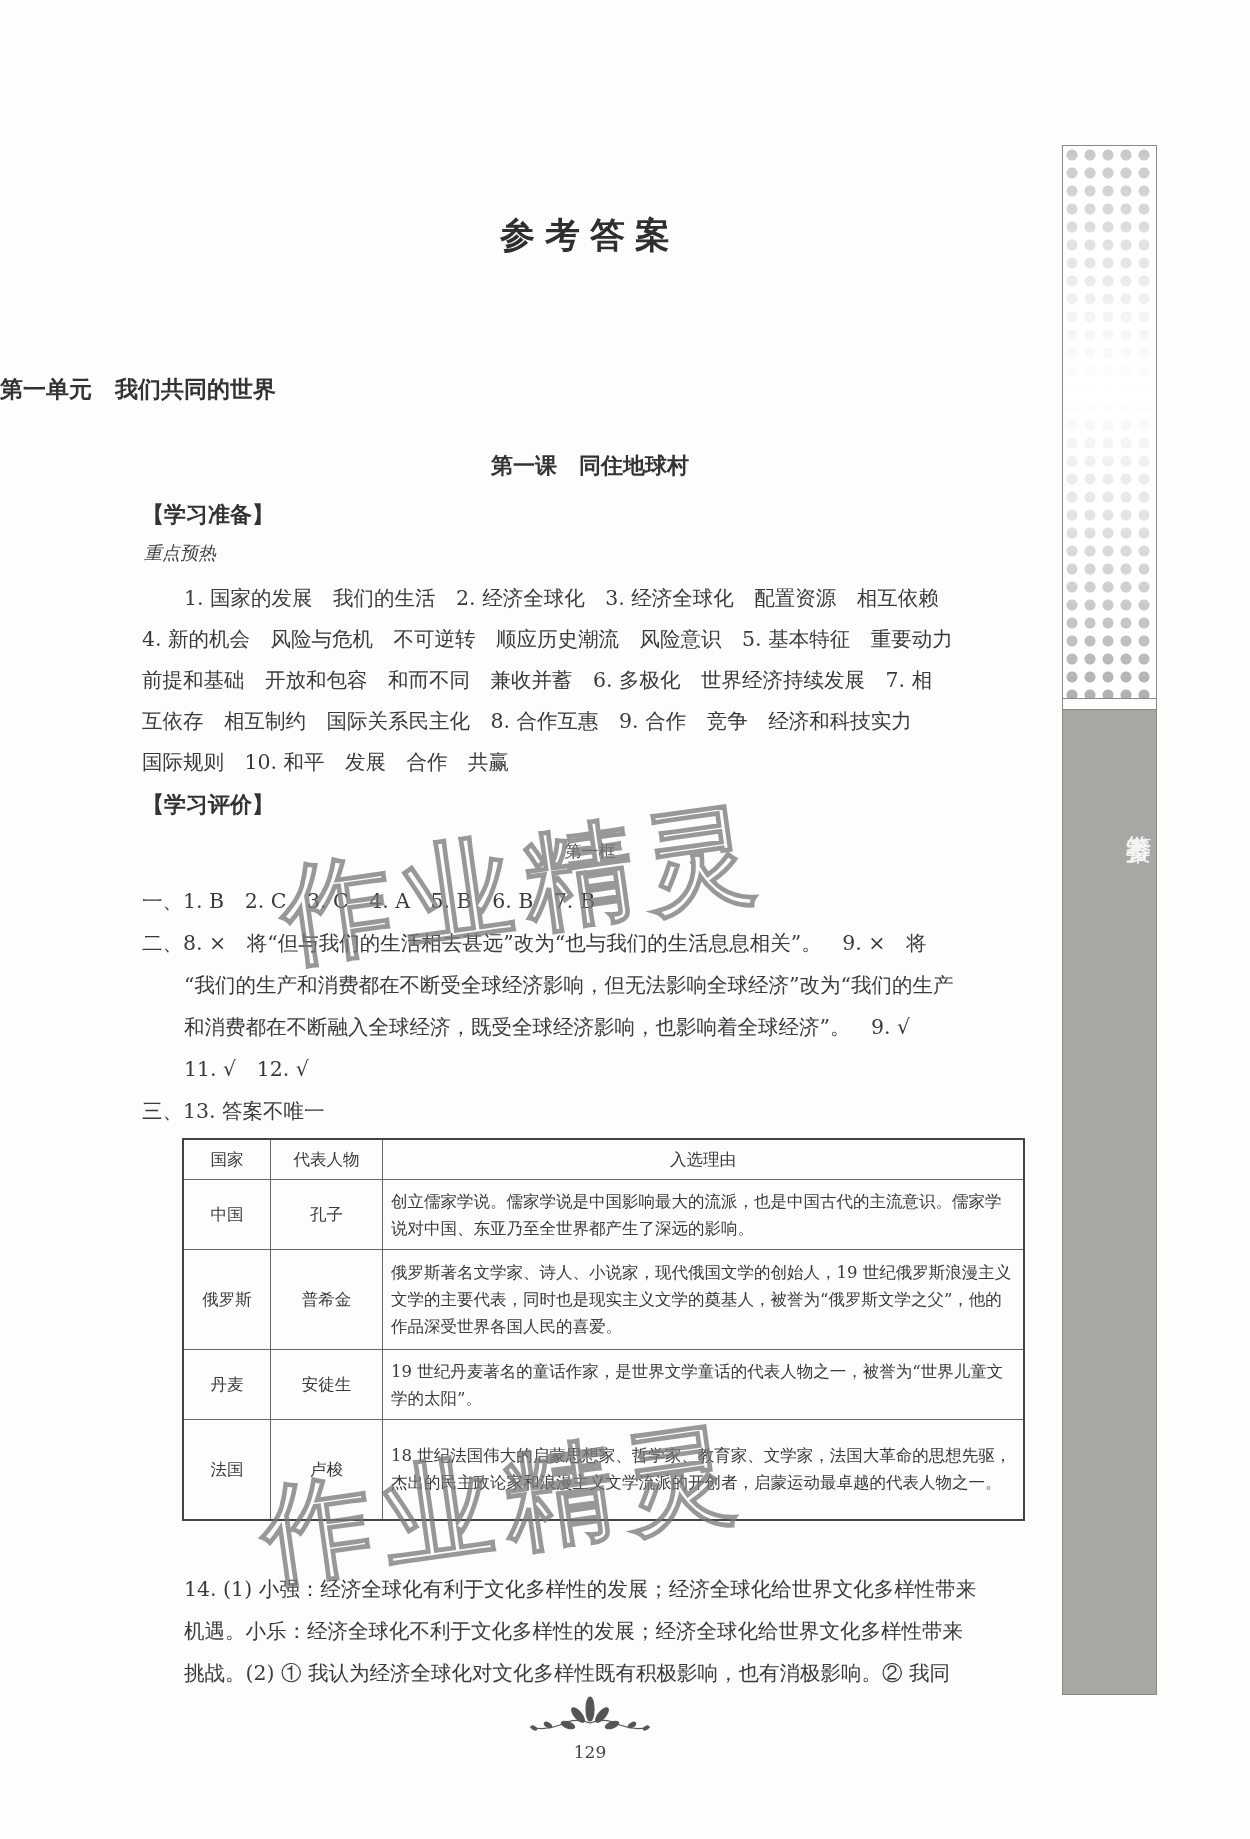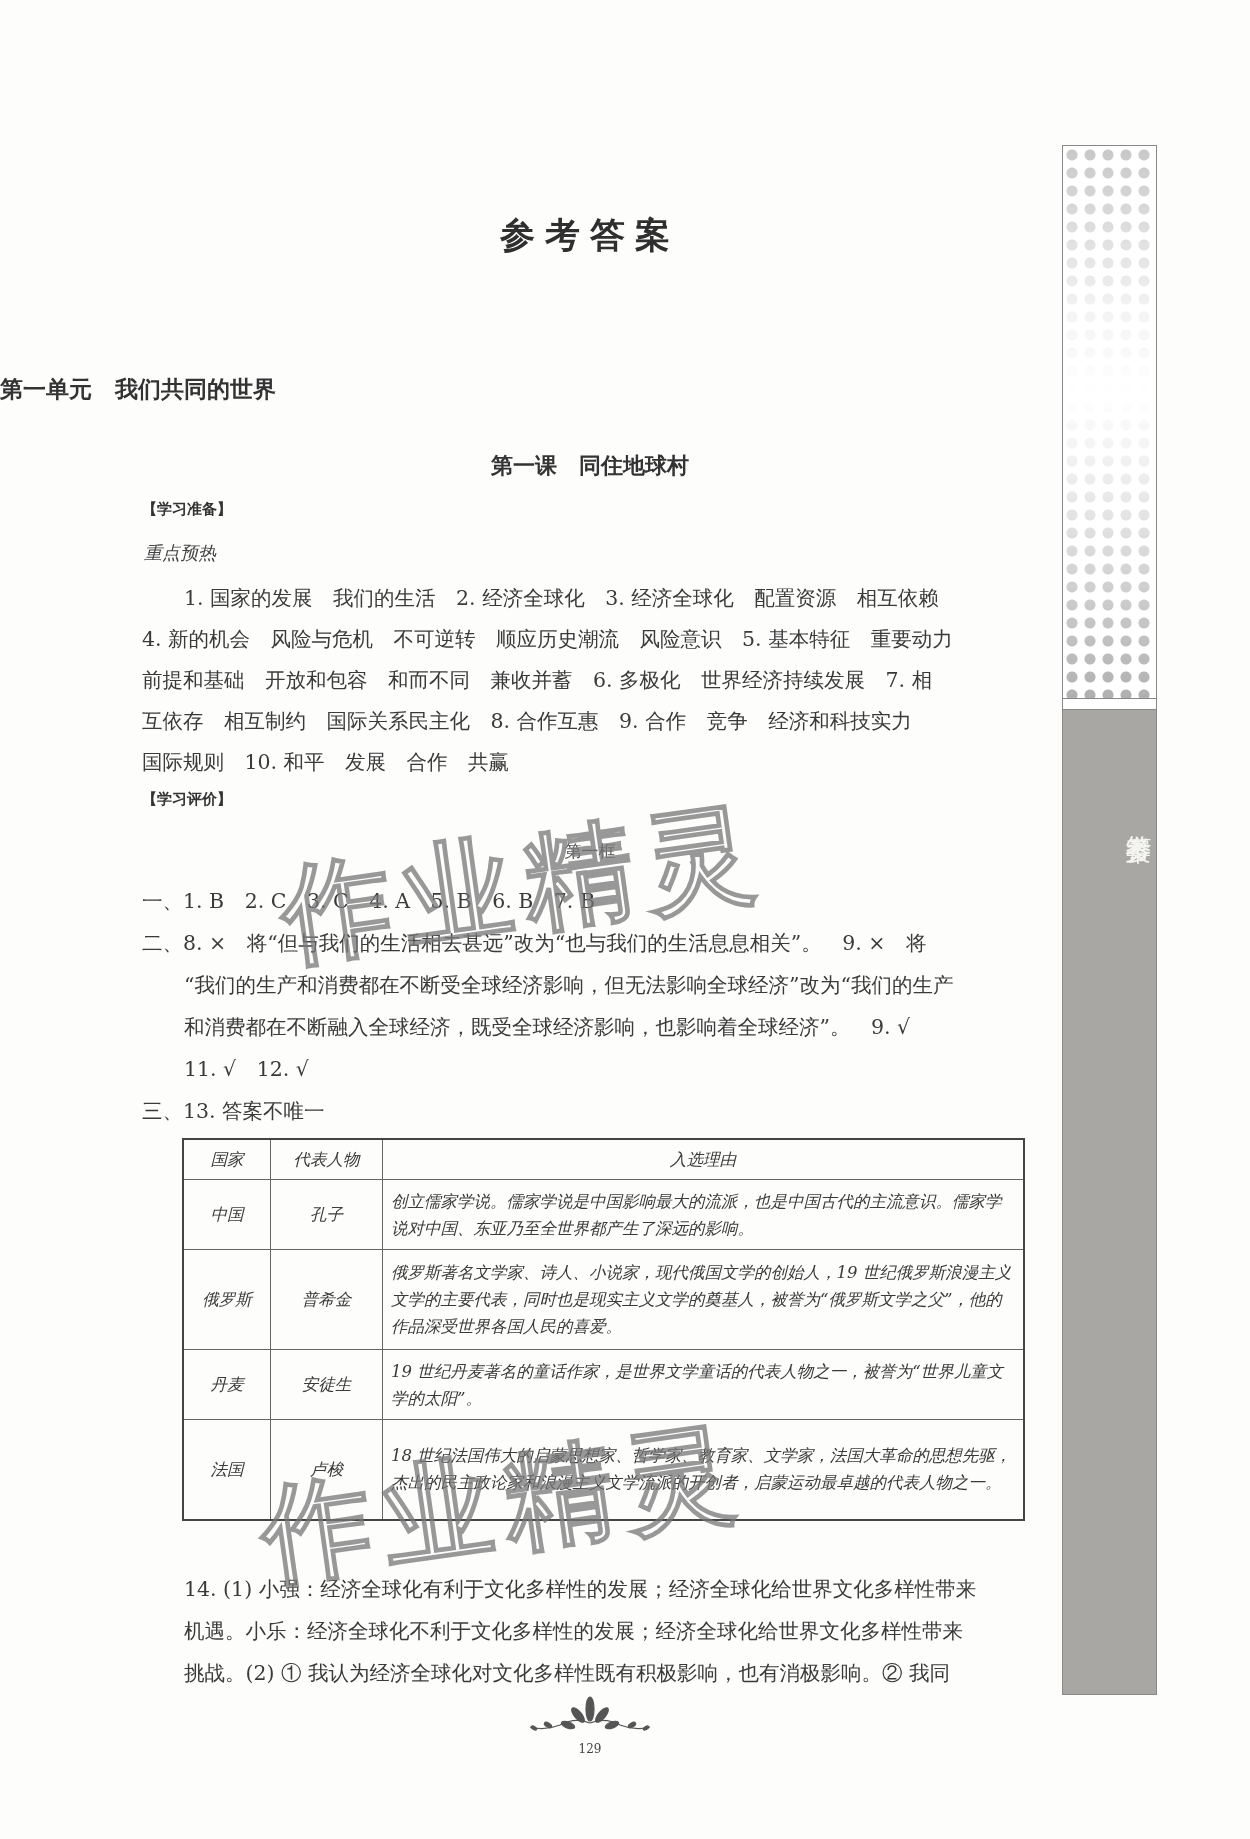--- a/index.html
+++ b/index.html
@@ -13,30 +13,30 @@
     color:#2f2f2f; font-weight:bold;
   }
   .unit-title {
     left:0; width:1180px; top:374px; text-align:left; font-size:23px; font-weight:bold;
     font-family:"DejaVu Sans", sans-serif; color:#333;
   }
   .lesson-title {
     left:0; width:1180px; top:451px; text-align:center; font-size:22px; font-weight:bold;
     font-family:"DejaVu Sans", sans-serif; color:#333;
   }
-  .section-h { font-family:"DejaVu Sans", sans-serif; font-weight:bold; font-size:15px; color:#333; }
+  .section-h { font-family:"DejaVu Sans", sans-serif; font-weight:bold; font-size:22px; color:#333; }
   .sub-h { font-size:18px; color:#444; }
   .line { left:142px; font-size:20.5px; color:#3a3a3a; white-space:nowrap; }
   .frame-label { left:0; width:1180px; top:840px; text-align:center; font-size:17px; color:#555; }
 
   table.ans {
     position:absolute; left:182px; top:1138px; width:843px; border-collapse:collapse;
     font-size:16.5px; color:#3a3a3a; border:2px solid #444;
   }
-  table.ans td, table.ans th { border:1px solid #666; padding:6px 8px; line-height:27px;font-style:italic; }
+  table.ans td, table.ans th { border:1px solid #666; padding:6px 8px; line-height:27px; }
   table.ans th { font-weight:normal; height:26px; }
   table.ans td.c { text-align:center; }
   table.ans td.r { text-align:left; }
   .col1 { width:70px; } .col2 { width:95px; }
 
   .sidebar {
     left:1062px; top:145px; width:93px; height:1548px; border:1px solid #888; background:#fff;
   }
   .sidebar .pattern {
     position:absolute; left:0; top:0; width:93px; height:552px; overflow:hidden;
@@ -49,21 +49,21 @@
   .sidebar .tab {
     position:absolute; left:0; top:564px; width:93px; height:984px; background:#a9a7a4;
   }
   .sidebar .tab-text {
     position:absolute; left:0; width:93px; top:30px; text-align:center; color:#f4f4f2;
     font-size:26px; line-height:35px; writing-mode:vertical-rl; margin:0 auto; right:0;
     font-family:"DejaVu Serif", serif;
   }
 
   .footer { left:0; width:1180px; top:1695px; text-align:center; }
-  .page-num { left:0; width:1180px; top:1742px; text-align:center; font-size:12px; color:#444; }
+  .page-num { left:0; width:1180px; top:1742px; text-align:center; font-size:17px; color:#444; }
   .watermark { color:transparent; -webkit-text-stroke:1.2px #777; font-family:"DejaVu Sans", sans-serif; font-weight:bold; font-size:110px; letter-spacing:12px; opacity:.75; }
 </style>
 </head>
 <body>
 
 <div class="abs title">参考答案</div>
 <div class="abs unit-title">第一单元　我们共同的世界</div>
 <div class="abs lesson-title">第一课　同住地球村</div>
 
 <div class="abs section-h" style="left:142px;top:500px;">【学习准备】</div>

